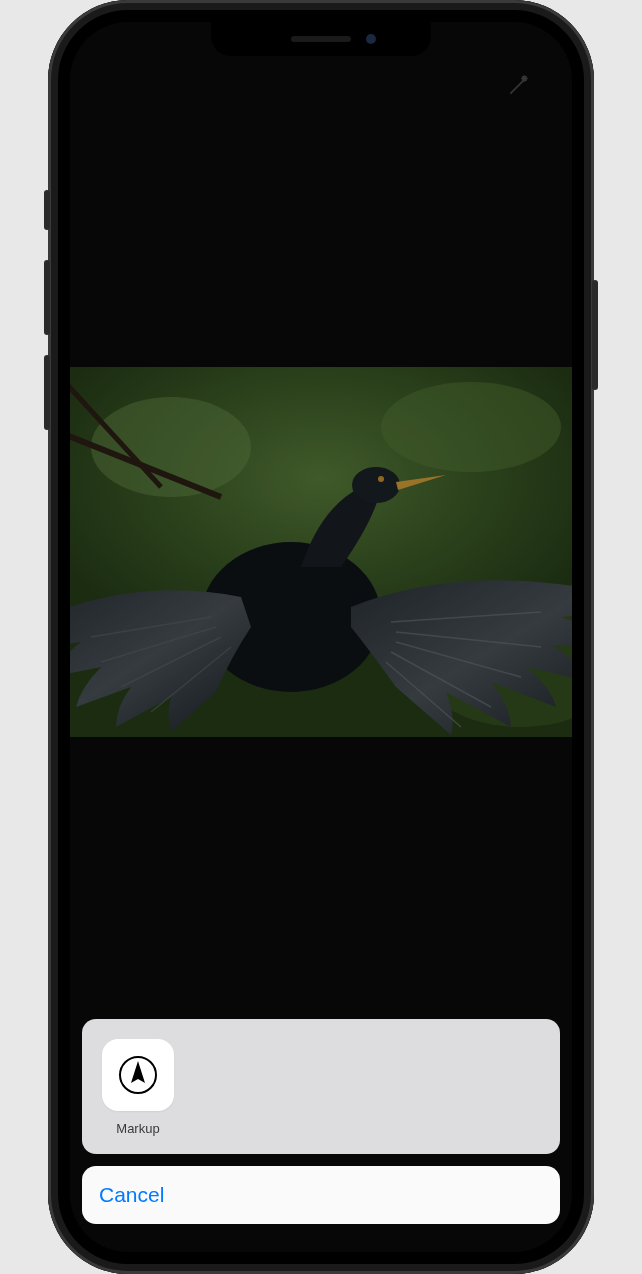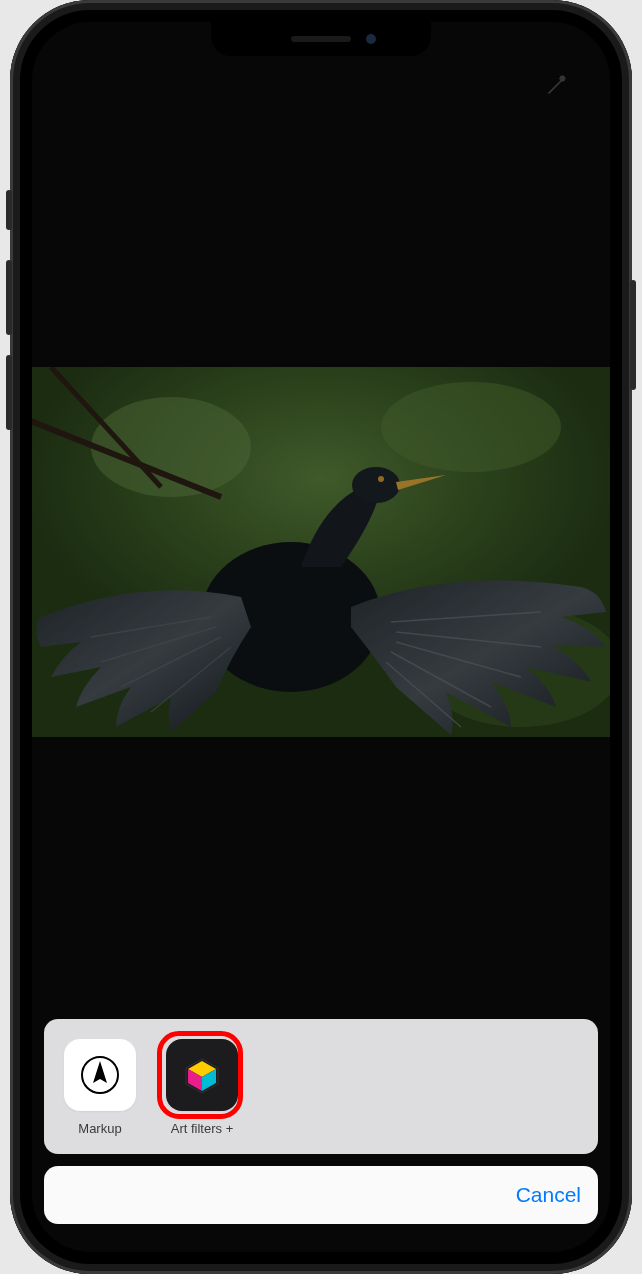--- a/index.html
+++ b/index.html
@@ -6,21 +6,21 @@
     body {
       width: 642px;
       height: 1274px;
       background: #e8e8e8;
       font-family: -apple-system, BlinkMacSystemFont, "Helvetica Neue", sans-serif;
       display: flex;
       align-items: center;
       justify-content: center;
     }
     .device-frame {
-      width: 622px;
+      width: 546px;
       height: 1274px;
       background: #000;
       border-radius: 80px;
       padding: 22px;
       position: relative;
       box-shadow: inset 0 0 0 3px #3a3a3a, inset 0 0 0 10px #1a1a1a;
     }
     .device-screen {
       width: 100%;
       height: 100%;
@@ -146,21 +146,21 @@
       width: 86px;
       height: 88px;
       border: 5px solid #ff0000;
       border-radius: 22px;
       pointer-events: none;
     }
     .cancel-card {
       background: rgba(255, 255, 255, 0.98);
       border-radius: 14px;
       padding: 17px;
-      text-align: right;
+      text-align: left;
     }
     .cancel-label {
       font-size: 21px;
       color: #007aff;
       font-weight: 500;
     }
     .dim-overlay {
       position: absolute;
       top: 0;
       left: 0;
@@ -259,32 +259,20 @@
           <div class="app-option">
             <div class="app-icon-box">
               <svg width="44" height="44" viewBox="0 0 44 44">
                 <circle cx="22" cy="22" r="18" fill="none" stroke="#000" stroke-width="2"></circle>
                 <path d="M 22 8 L 15 30 L 22 26 L 29 30 Z" fill="#000"></path>
               </svg>
             </div>
             <span class="app-label">Markup</span>
           </div>
 
-          <div class="app-option">
-            <div class="highlight-ring"></div>
-            <div class="app-icon-box dark">
-              <svg width="48" height="48" viewBox="0 0 48 48">
-                <path d="M 24 8 L 40 17 L 40 33 L 24 42 L 8 33 L 8 17 Z" fill="none" stroke="#333" stroke-width="1"></path>
-                <path d="M 24 10 L 38 18 L 24 26 L 10 18 Z" fill="#ffcc00"></path>
-                <path d="M 10 18 L 24 26 L 24 40 L 10 32 Z" fill="#e91e8c"></path>
-                <path d="M 38 18 L 24 26 L 24 40 L 38 32 Z" fill="#00bcd4"></path>
-              </svg>
-            </div>
-            <span class="app-label">Art filters +</span>
-          </div>
 
 
         </div>
 
         <div class="cancel-card">
           <span class="cancel-label">Cancel</span>
         </div>
       </div>
 
     </div>

